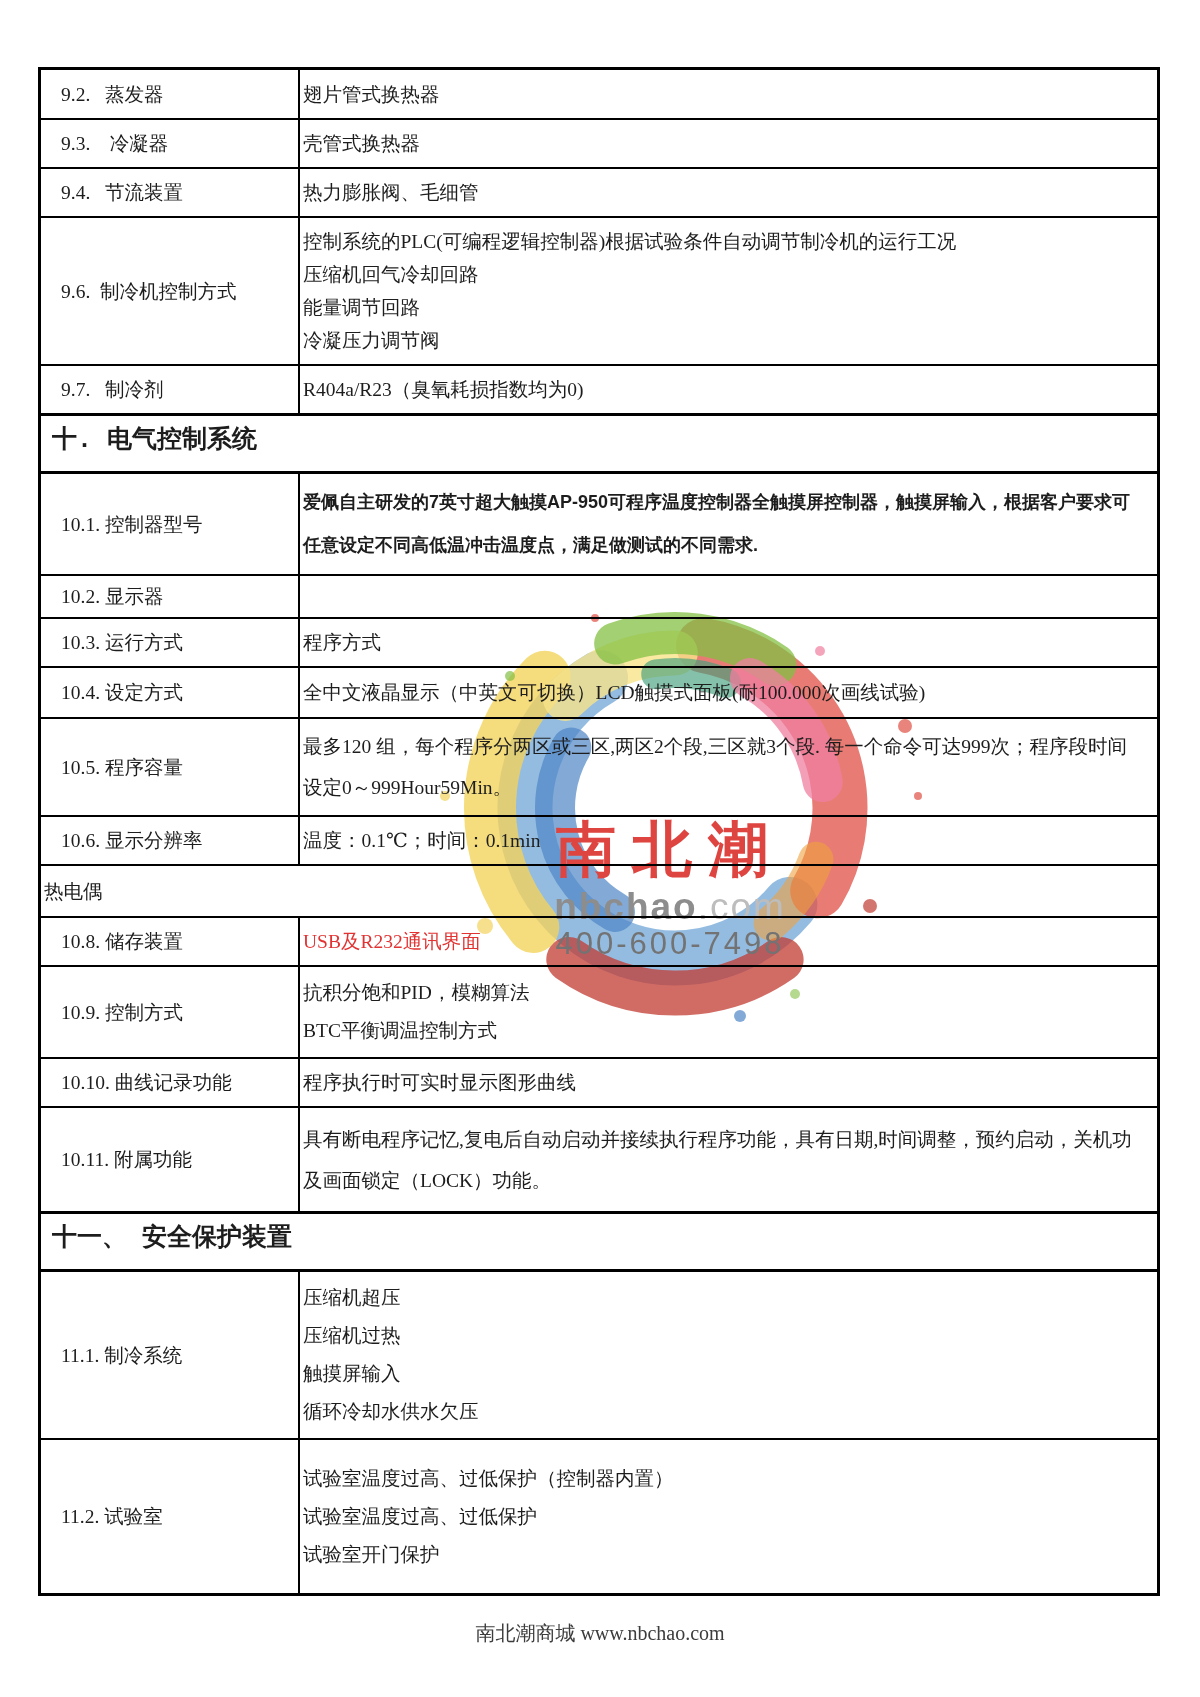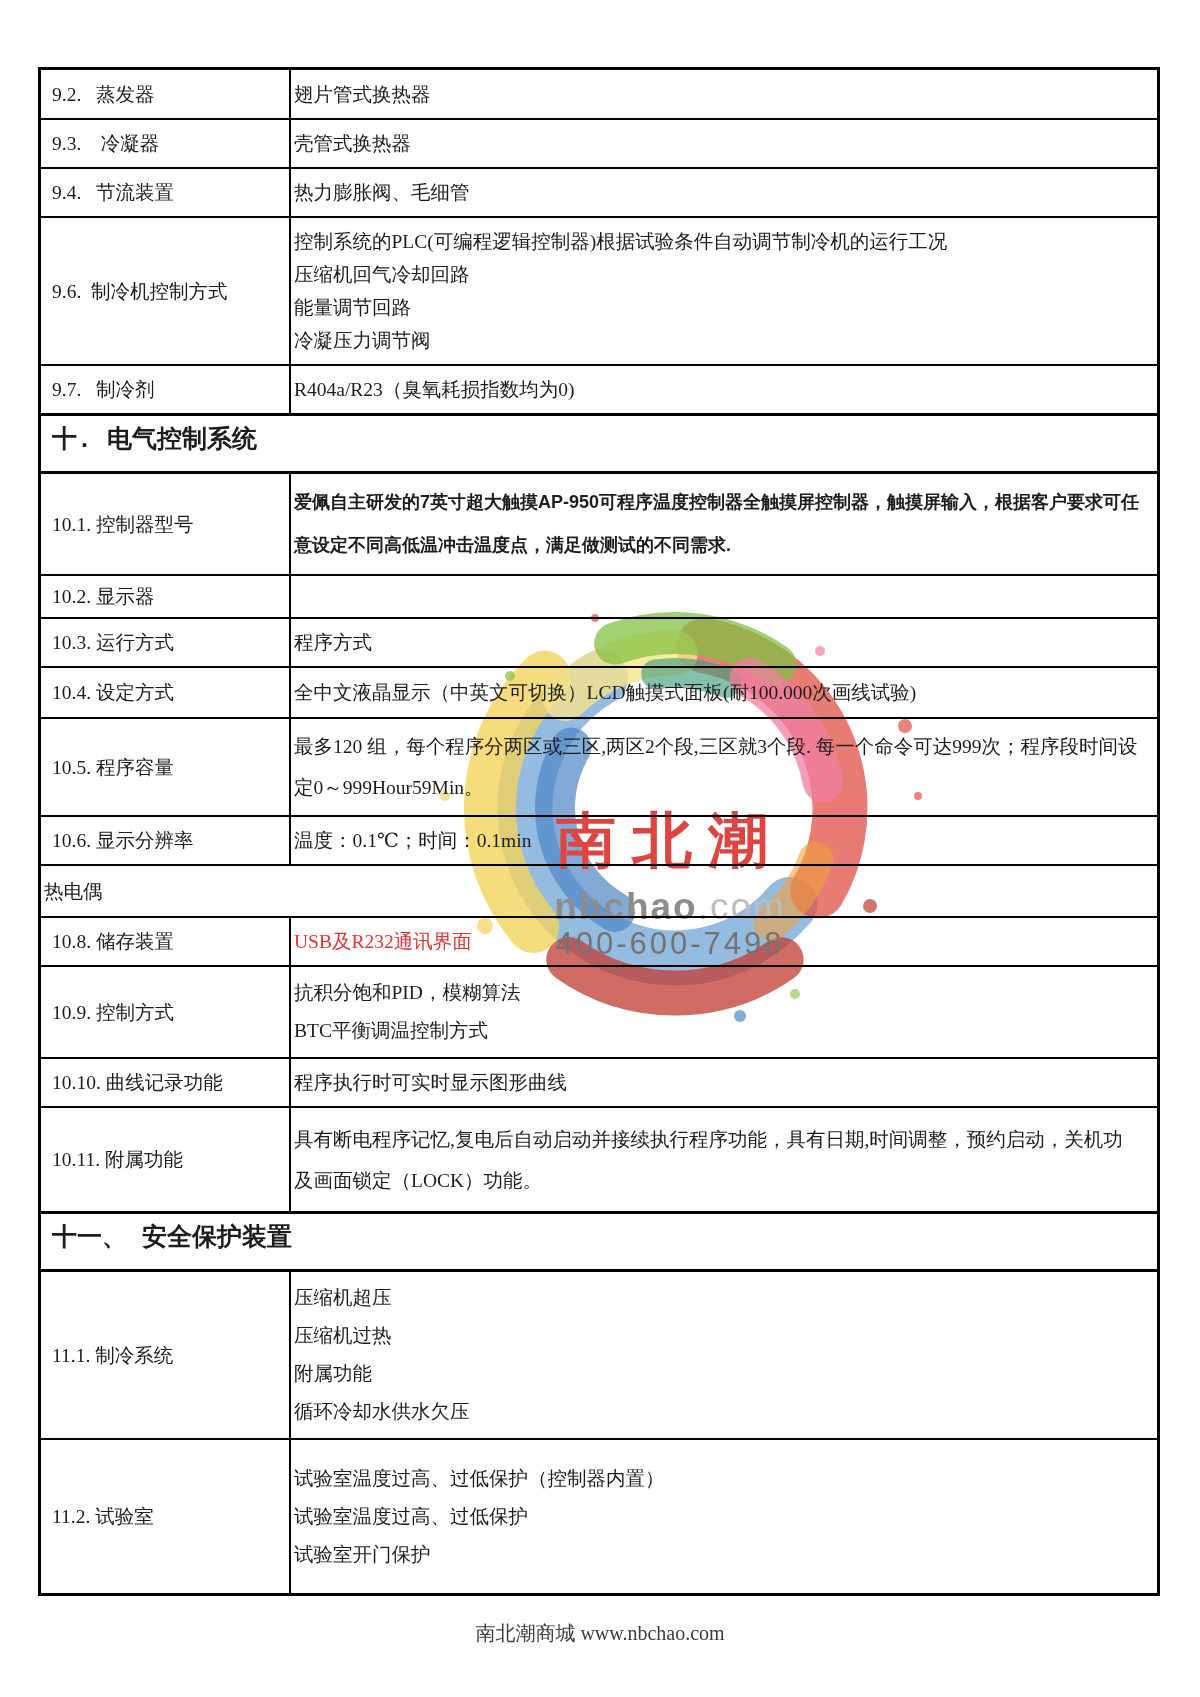--- a/index.html
+++ b/index.html
@@ -12,21 +12,21 @@
     color:#1d1d1d;
     font-size:19.5px;
   }
   
   .watermark{
     position:absolute;left:390px;top:596px;width:560px;height:436px;
     z-index:1;pointer-events:none;
   }
   .watermark svg{position:absolute;left:0;top:0;filter:blur(.4px);}
   .wm-text{position:absolute;width:100%;text-align:center;font-family:"Liberation Sans","DejaVu Sans",sans-serif;}
-  .wm-brand{top:215px;font-size:60px;font-weight:bold;color:#de4540;letter-spacing:16px;line-height:1;}
+  .wm-brand{top:224px;font-size:60px;font-weight:bold;color:#de4540;letter-spacing:16px;line-height:1;}
   .wm-domain{top:292px;font-size:37px;font-weight:bold;color:#8d8d8d;letter-spacing:2px;line-height:1;}
   .wm-domain .suffix{color:#bdbdbd;font-weight:normal;}
   .wm-phone{top:332px;font-size:31px;color:#737373;letter-spacing:3px;line-height:1;}
   
   .spec-table{
     position:absolute;left:38px;top:67px;width:1122px;
     border:3px solid #000;
     box-sizing:border-box;
     z-index:2;
     background:transparent;
@@ -34,20 +34,21 @@
   .tr{display:flex;align-items:stretch;border-top:2px solid #000;box-sizing:border-box;}
   .tr:first-child{border-top:none;}
   .tr.thick{border-top:3px solid #000;}
   .td{box-sizing:border-box;}
   .lbl{
     flex:0 0 250px;width:250px;
     border-right:2px solid #000;
     display:flex;align-items:center;
     padding:6px 6px 6px 11px;
     white-space:pre-wrap;
+    margin-left:9px;
   }
   .val{
     flex:1;display:flex;flex-direction:column;justify-content:center;
     padding:7px 16px 7px 3px;
   }
   .line{line-height:33px;padding:0;}
   .loose .line{line-height:38px;}
   .para{line-height:41px;}
   .red{color:#e23333;}
   .boldrow .para{
@@ -222,21 +223,21 @@
 
   <div class="tr thick" style="min-height:45px">
     <div class="td section-title">十一、 安全保护装置</div>
   </div>
 
   <div class="tr thick loose" style="min-height:168px">
     <div class="td lbl">11.1. 制冷系统</div>
     <div class="td val loose">
       <div class="line">压缩机超压</div>
       <div class="line">压缩机过热</div>
-      <div class="line">附属功能</div>
+      <div class="line">触摸屏输入</div>
       <div class="line">循环冷却水供水欠压</div>
     </div>
   </div>
 
   <div class="tr" style="min-height:155px">
     <div class="td lbl">11.2. 试验室</div>
     <div class="td val loose">
       <div class="line">试验室温度过高、过低保护（控制器内置）</div>
       <div class="line">试验室温度过高、过低保护</div>
       <div class="line">试验室开门保护</div>

